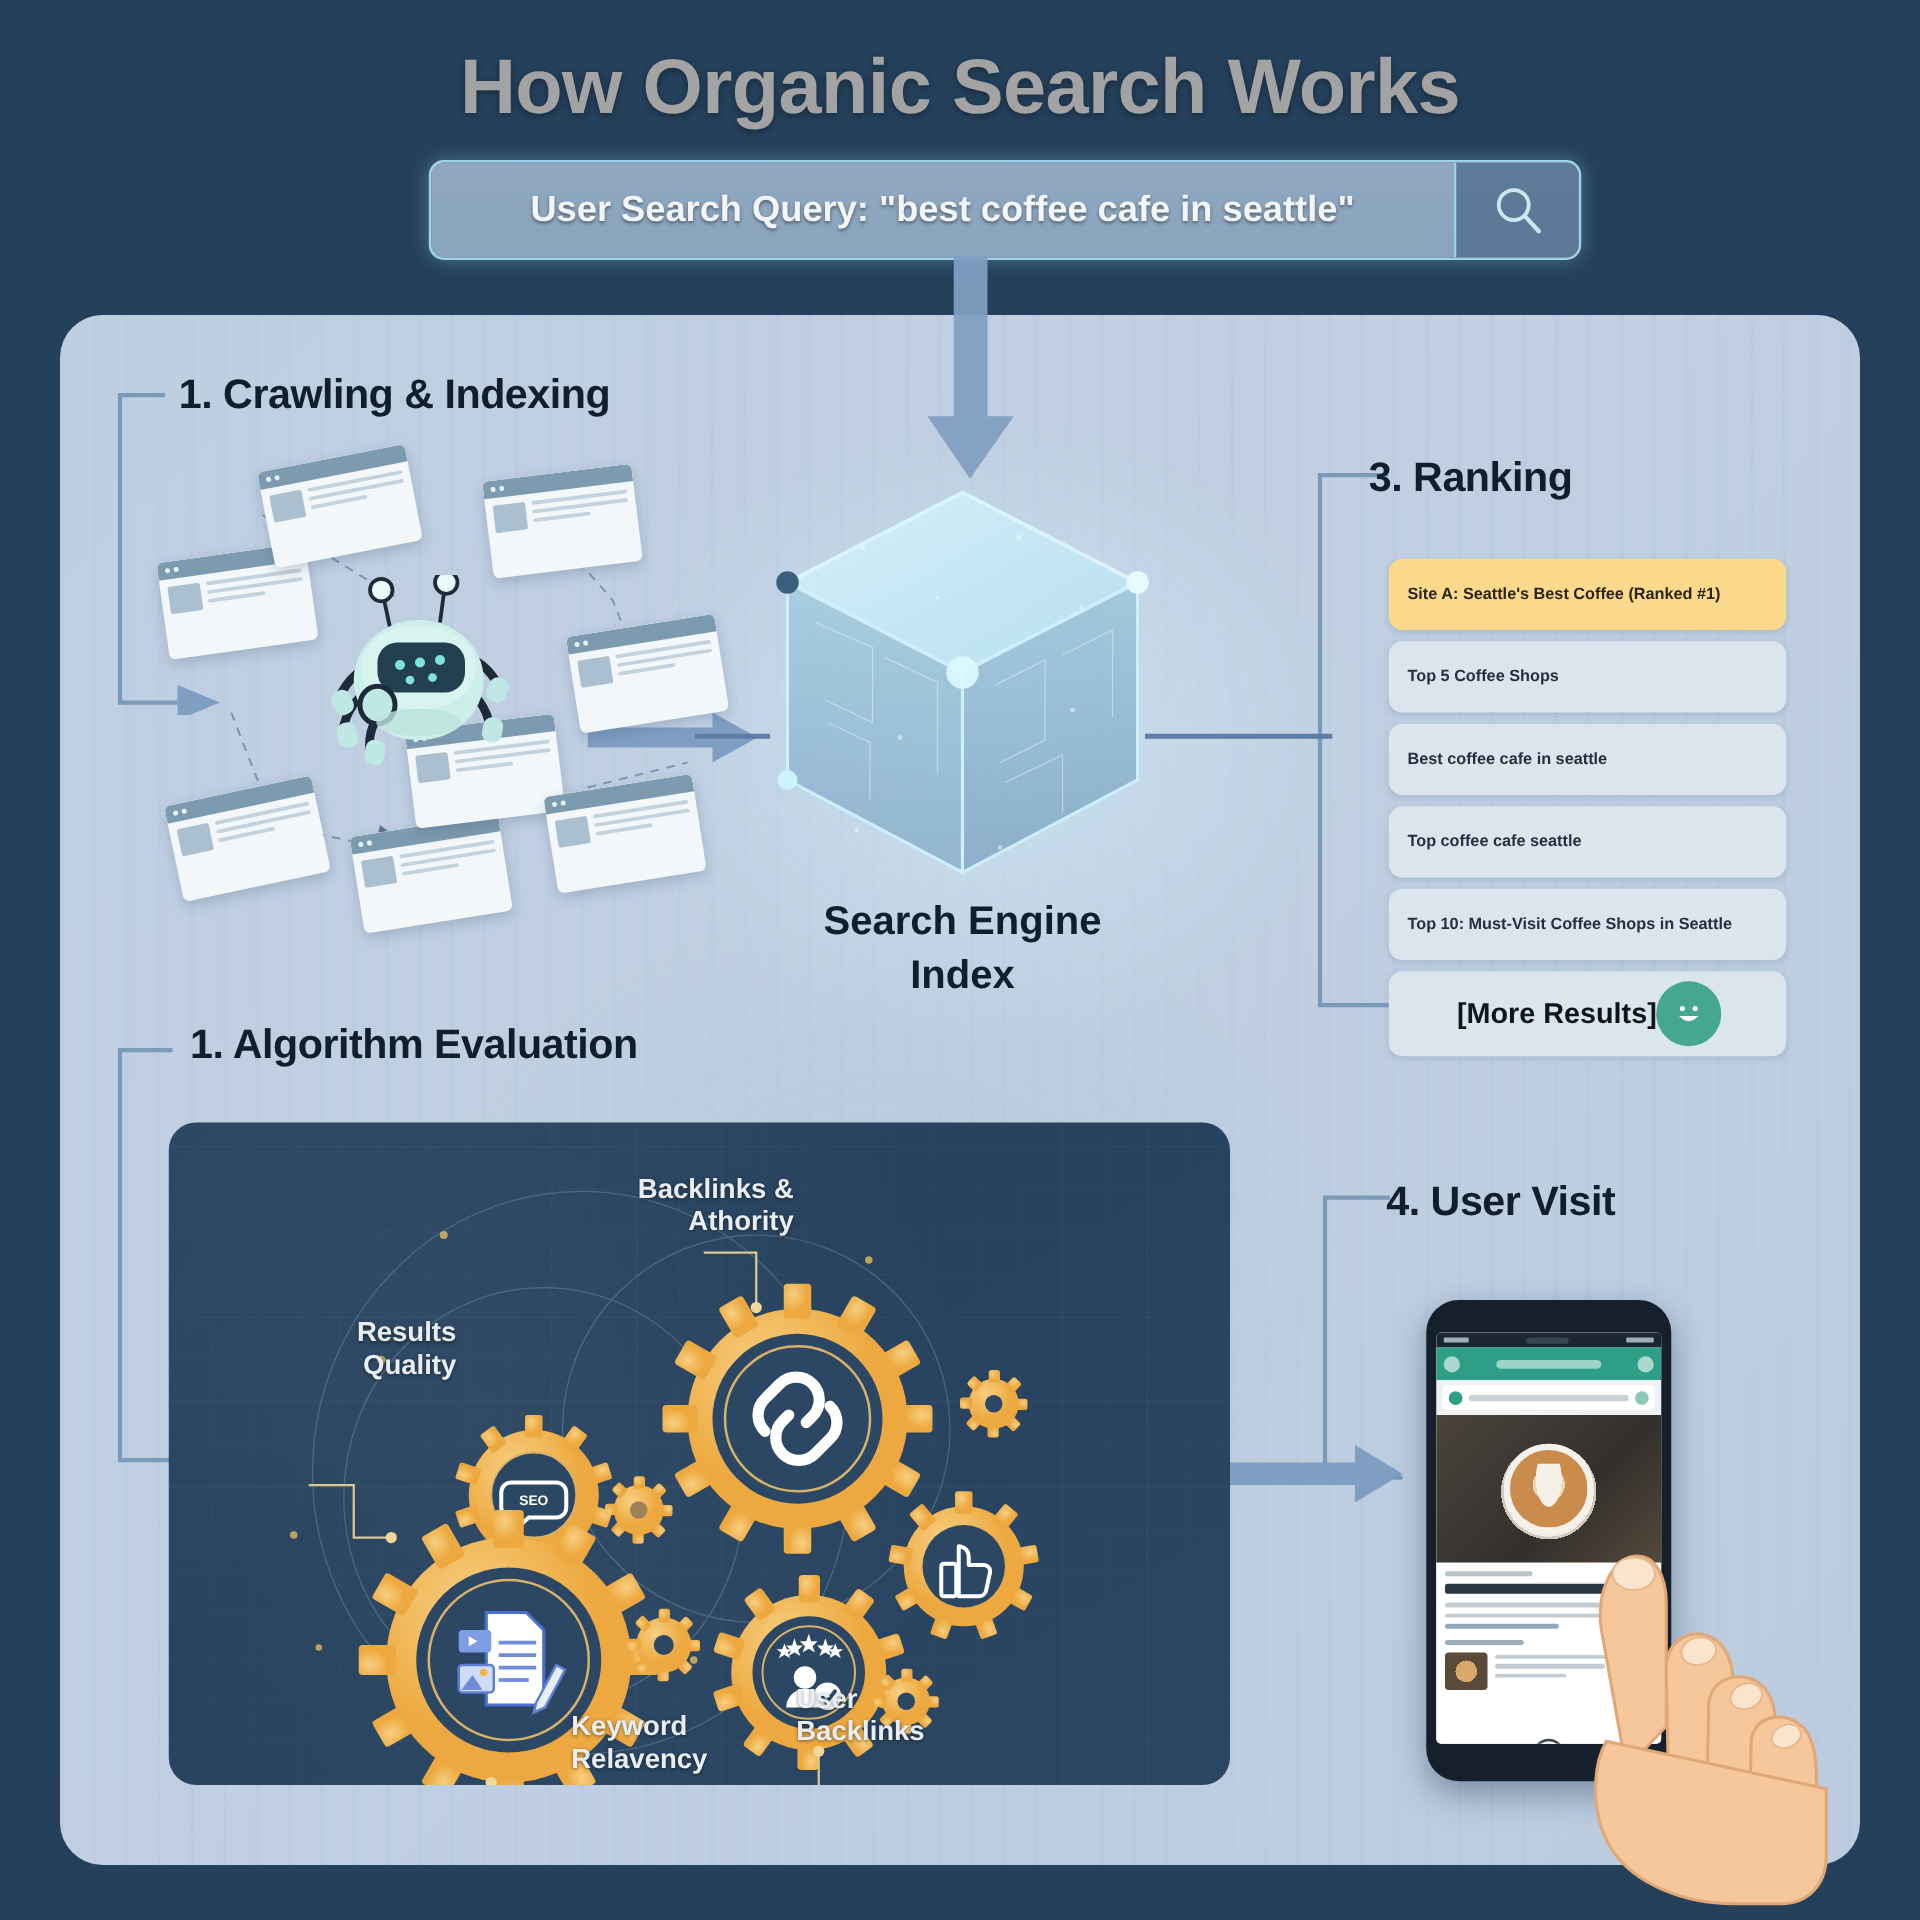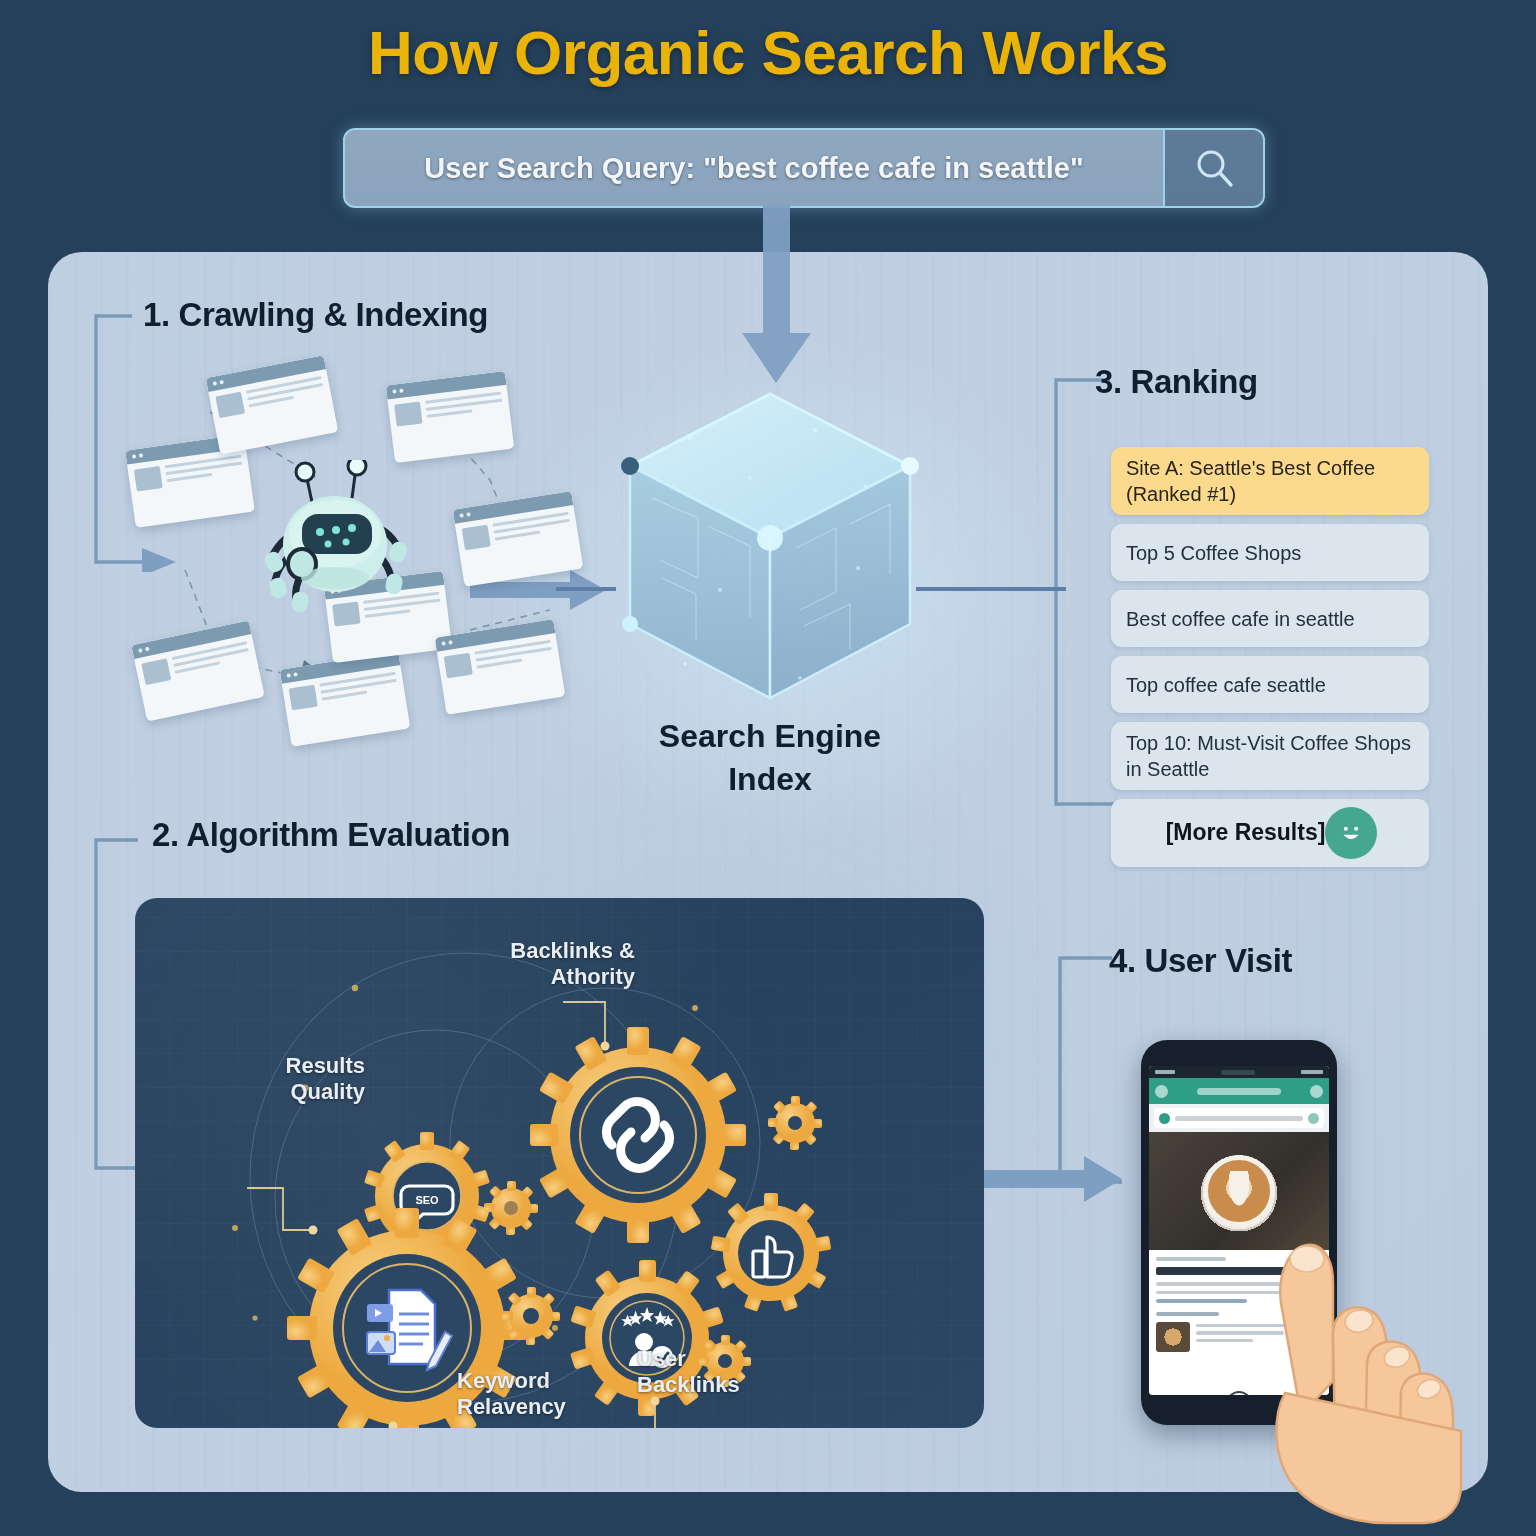--- a/index.html
+++ b/index.html
@@ -6,24 +6,24 @@
   html, body {
     width: 1536px; height: 1536px;
     background: #22405c;
     font-family: "Liberation Sans", sans-serif;
     overflow: hidden;
   }
   #stage { position: relative; width: 1536px; height: 1536px; background: #24405b; }
 
   
   .title {
-    position: absolute; left: 0; top: 17px; width: 1536px;
+    position: absolute; left: 0; top: 34px; width: 1536px;
     text-align: center;
     font-size: 62px; font-weight: bold; letter-spacing: -0.5px;
-    color: #eab308;
+    color: #a3a3a3;
     font-family: "Liberation Sans", sans-serif;
     text-shadow: 0 2px 6px rgba(0,0,0,.35);
   }
 
   
   .searchbar {
     position: absolute; left: 343px; top: 128px; width: 922px; height: 80px;
     border: 2px solid #9fd2e8; border-radius: 12px;
     background: linear-gradient(180deg,#8fa8c0,#8ba4bd);
     display: flex; align-items: stretch;
@@ -90,23 +90,24 @@
     position: absolute; left: 600px; top: 715px; width: 340px;
     text-align: center; font-size: 32px; font-weight: bold; color: #101f2e;
     line-height: 1.35; z-index: 12;
   }
 
   
   .rank-list { position: absolute; left: 1111px; top: 447px; width: 318px; z-index: 12; }
   .rank-item {
     background: #dbe5ee; border-radius: 11px; margin-bottom: 9px;
     min-height: 57px; display: flex; align-items: center;
-    padding: 8px 15px; font-size: 20px; color: #24303c;
+    padding: 8px 15px; font-size: 13px; color: #24303c;
     box-shadow: 0 2px 5px rgba(60,90,120,.16);
     line-height: 1.3;
+    font-weight: bold;
   }
   .rank-item.top { background: #fbd98d; color: #2a2414; }
   .rank-item.more {
     font-size: 23px; font-weight: bold; color: #10141c;
     justify-content: center; padding-right: 12px;
   }
   .smiley { width: 52px; height: 52px; border-radius: 50%; background: #45a78f; flex: 0 0 auto;
             display:flex; align-items:center; justify-content:center; }
 
   
@@ -184,21 +185,21 @@
     </div>
   </div>
 
   <svg class="conn" style="left:735px;top:205px;" width="90" height="185">
     <polygon points="28,0 55,0 55,128 76,128 41,178 7,128 28,128" fill="#7f9fc2" opacity="0.95"></polygon>
   </svg>
 
   <div class="panel"></div>
 
   <div class="heading" style="left:143px;top:296px;">1. Crawling &amp; Indexing</div>
-  <div class="heading" style="left:152px;top:816px;">2. Algorithm Evaluation</div>
+  <div class="heading" style="left:152px;top:816px;">1. Algorithm Evaluation</div>
   <div class="heading" style="left:1095px;top:363px;">3. Ranking</div>
   <div class="heading" style="left:1109px;top:942px;">4. User Visit</div>
 
   <svg class="conn" style="left:90px;top:312px;" width="110" height="260">
     <path d="M42,4 L6,4 L6,250 L52,250" fill="none" stroke="#7a9ab9" stroke-width="3.4"></path>
     <polygon points="52,236 86,250 52,264" fill="#7f9fc2"></polygon>
   </svg>
 
   <svg class="conn" style="left:90px;top:836px;" width="130" height="345">
     <path d="M48,4 L6,4 L6,332 L58,332" fill="none" stroke="#7a9ab9" stroke-width="3.4"></path>

